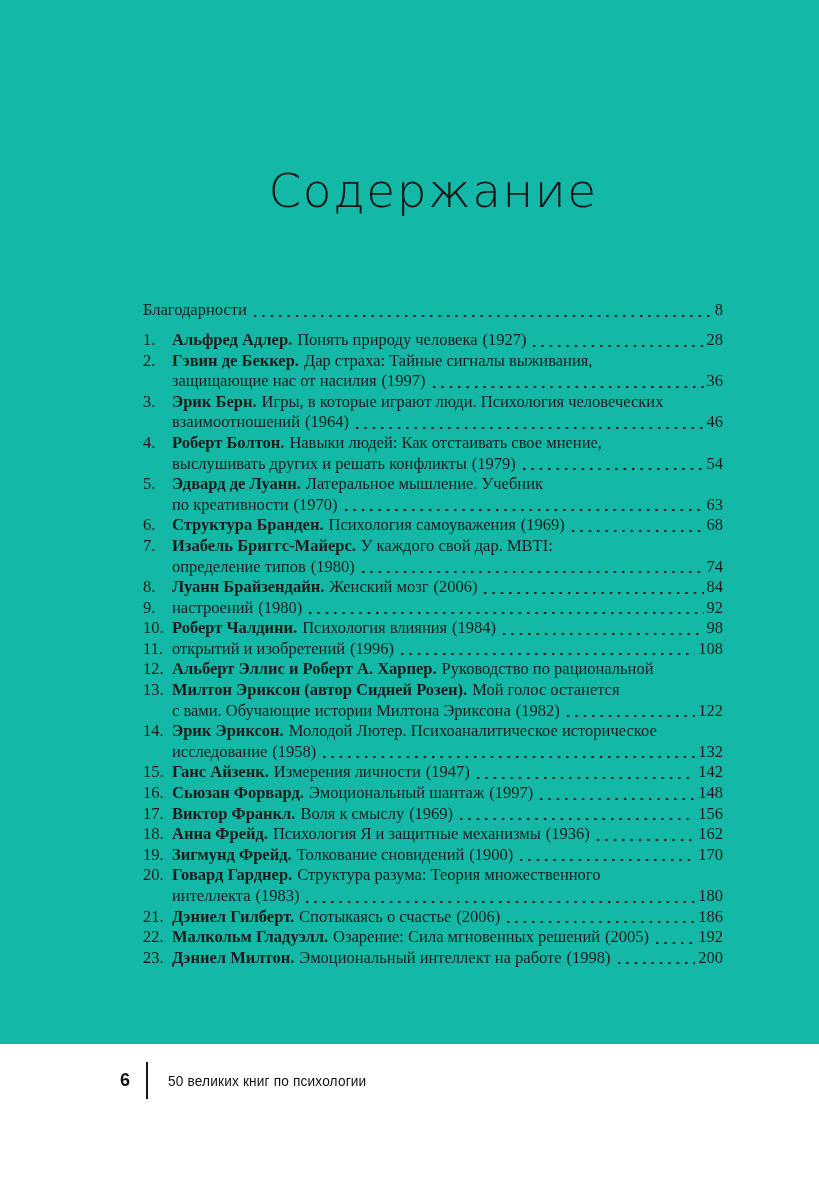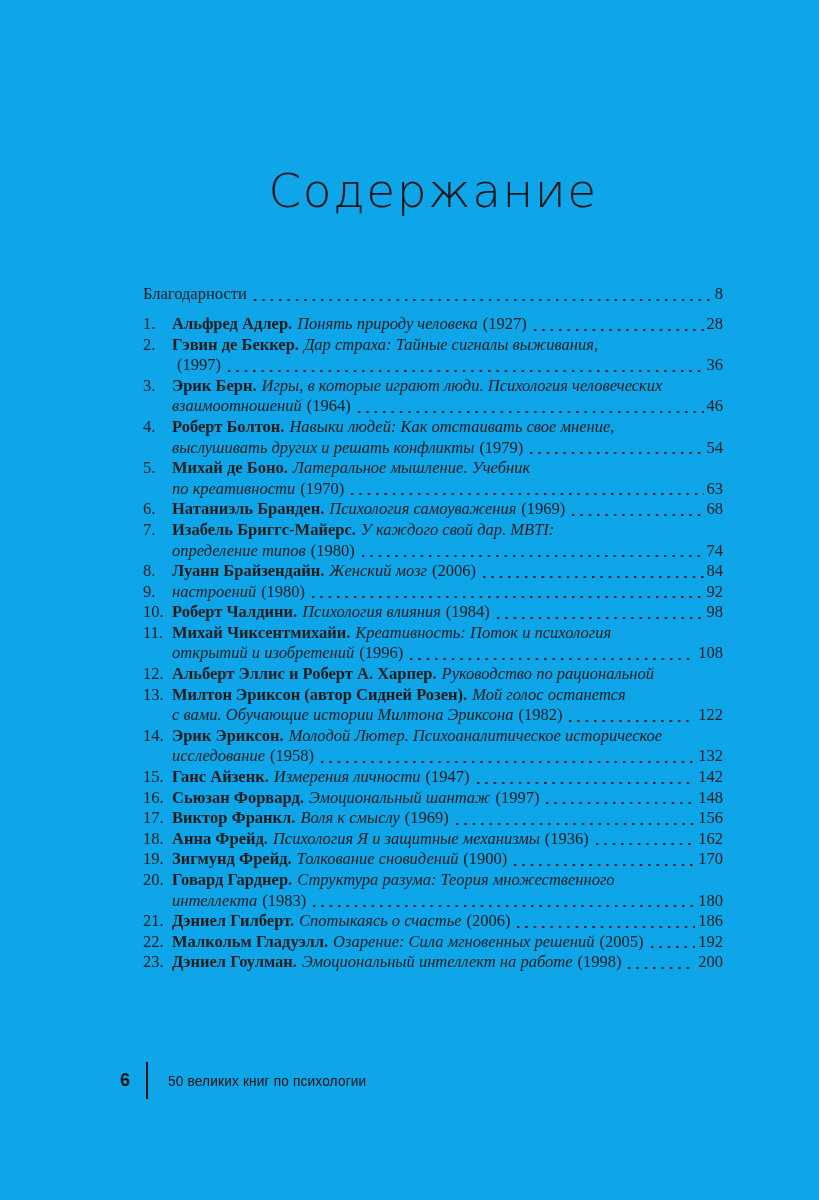--- a/index.html
+++ b/index.html
@@ -4,59 +4,59 @@
 <style>
   * { box-sizing: border-box; }
   html, body { margin: 0; padding: 0; }
   body {
     width: 819px; height: 1200px;
     background: #ffffff;
     font-family: "Liberation Serif", serif;
     color: #1c1c1c;
     overflow: hidden;
   }
-  .page { position: relative; width: 819px; height: 1200px; background: #0ea5e9; }
+  .page { position: relative; width: 819px; height: 1044px; background: #14b8a6; }
 
   .page-title {
     position: absolute;
     top: 165px; left: 143px; width: 580px;
     margin: 0; padding: 0;
     text-align: center;
     font-family: "DejaVu Sans", sans-serif;
     font-weight: 300;
     font-size: 47px;
     line-height: 1.1;
     letter-spacing: 1.5px;
     color: #151515;
   }
 
   .toc {
     position: absolute;
-    top: 284px; left: 143px; width: 580px;
+    top: 300px; left: 143px; width: 580px;
     font-size: 16.5px;
   }
 
   .front-row {
     display: flex; align-items: baseline;
     line-height: 20.6px;
     margin-bottom: 9.4px;
     white-space: nowrap;
   }
 
   .entries { list-style: none; margin: 0; padding: 0; }
   .entry { display: flex; }
   .entry .num { flex: 0 0 29px; line-height: 20.6px; white-space: nowrap; }
   .entry .content { flex: 1 1 auto; min-width: 0; }
 
   .line { line-height: 20.6px; white-space: nowrap; }
   .flexline { display: flex; align-items: baseline; white-space: nowrap; }
   .flexline > span { flex: 0 0 auto; }
 
   .author { font-weight: bold; margin-right: 0.30em; }
-  .ttl { font-style: italic; }
+  .ttl { }
   .year { font-style: normal; margin-left: 0.30em; }
 
   .leader {
     flex: 1 1 auto !important;
     min-width: 10px;
     align-self: flex-end;
     height: 4px;
     margin: 0 3px 3px 6px;
     background-image: radial-gradient(circle at 2px 2px, #1c1c1c 1.15px, transparent 1.55px);
     background-size: 8.4px 4px;
@@ -108,20 +108,21 @@
               <span class="leader"></span>
               <span class="pg">28</span>
             </div>
           </div>
         </li>
         <li class="entry">
           <span class="num">2.</span>
           <div class="content">
             <div class="line"><span class="author">Гэвин де Беккер.</span><span class="ttl">Дар страха: Тайные сигналы выживания,</span></div>
             <div class="line flexline">
+              <span class="ttl">защищающие нас от насилия</span>
               <span class="year">(1997)</span>
               <span class="leader"></span>
               <span class="pg">36</span>
             </div>
           </div>
         </li>
         <li class="entry">
           <span class="num">3.</span>
           <div class="content">
             <div class="line"><span class="author">Эрик Берн.</span><span class="ttl">Игры, в которые играют люди. Психология человеческих</span></div>
@@ -141,34 +142,34 @@
               <span class="ttl">выслушивать других и решать конфликты</span>
               <span class="year">(1979)</span>
               <span class="leader"></span>
               <span class="pg">54</span>
             </div>
           </div>
         </li>
         <li class="entry">
           <span class="num">5.</span>
           <div class="content">
-            <div class="line"><span class="author">Михай де Боно.</span><span class="ttl">Латеральное мышление. Учебник</span></div>
+            <div class="line"><span class="author">Эдвард де Луанн.</span><span class="ttl">Латеральное мышление. Учебник</span></div>
             <div class="line flexline">
               <span class="ttl">по креативности</span>
               <span class="year">(1970)</span>
               <span class="leader"></span>
               <span class="pg">63</span>
             </div>
           </div>
         </li>
         <li class="entry">
           <span class="num">6.</span>
           <div class="content">
             <div class="line flexline">
-              <span class="author">Натаниэль Бранден.</span>
+              <span class="author">Структура Бранден.</span>
               <span class="ttl">Психология самоуважения</span>
               <span class="year">(1969)</span>
               <span class="leader"></span>
               <span class="pg">68</span>
             </div>
           </div>
         </li>
         <li class="entry">
           <span class="num">7.</span>
           <div class="content">
@@ -212,21 +213,20 @@
               <span class="ttl">Психология влияния</span>
               <span class="year">(1984)</span>
               <span class="leader"></span>
               <span class="pg">98</span>
             </div>
           </div>
         </li>
         <li class="entry">
           <span class="num">11.</span>
           <div class="content">
-            <div class="line"><span class="author">Михай Чиксентмихайи.</span><span class="ttl">Креативность: Поток и психология</span></div>
             <div class="line flexline">
               <span class="ttl">открытий и изобретений</span>
               <span class="year">(1996)</span>
               <span class="leader"></span>
               <span class="pg">108</span>
             </div>
           </div>
         </li>
         <li class="entry">
           <span class="num">12.</span>
@@ -351,21 +351,21 @@
               <span class="year">(2005)</span>
               <span class="leader"></span>
               <span class="pg">192</span>
             </div>
           </div>
         </li>
         <li class="entry">
           <span class="num">23.</span>
           <div class="content">
             <div class="line flexline">
-              <span class="author">Дэниел Гоулман.</span>
+              <span class="author">Дэниел Милтон.</span>
               <span class="ttl">Эмоциональный интеллект на работе</span>
               <span class="year">(1998)</span>
               <span class="leader"></span>
               <span class="pg">200</span>
             </div>
           </div>
         </li>
       </ol>
   </div>
 

